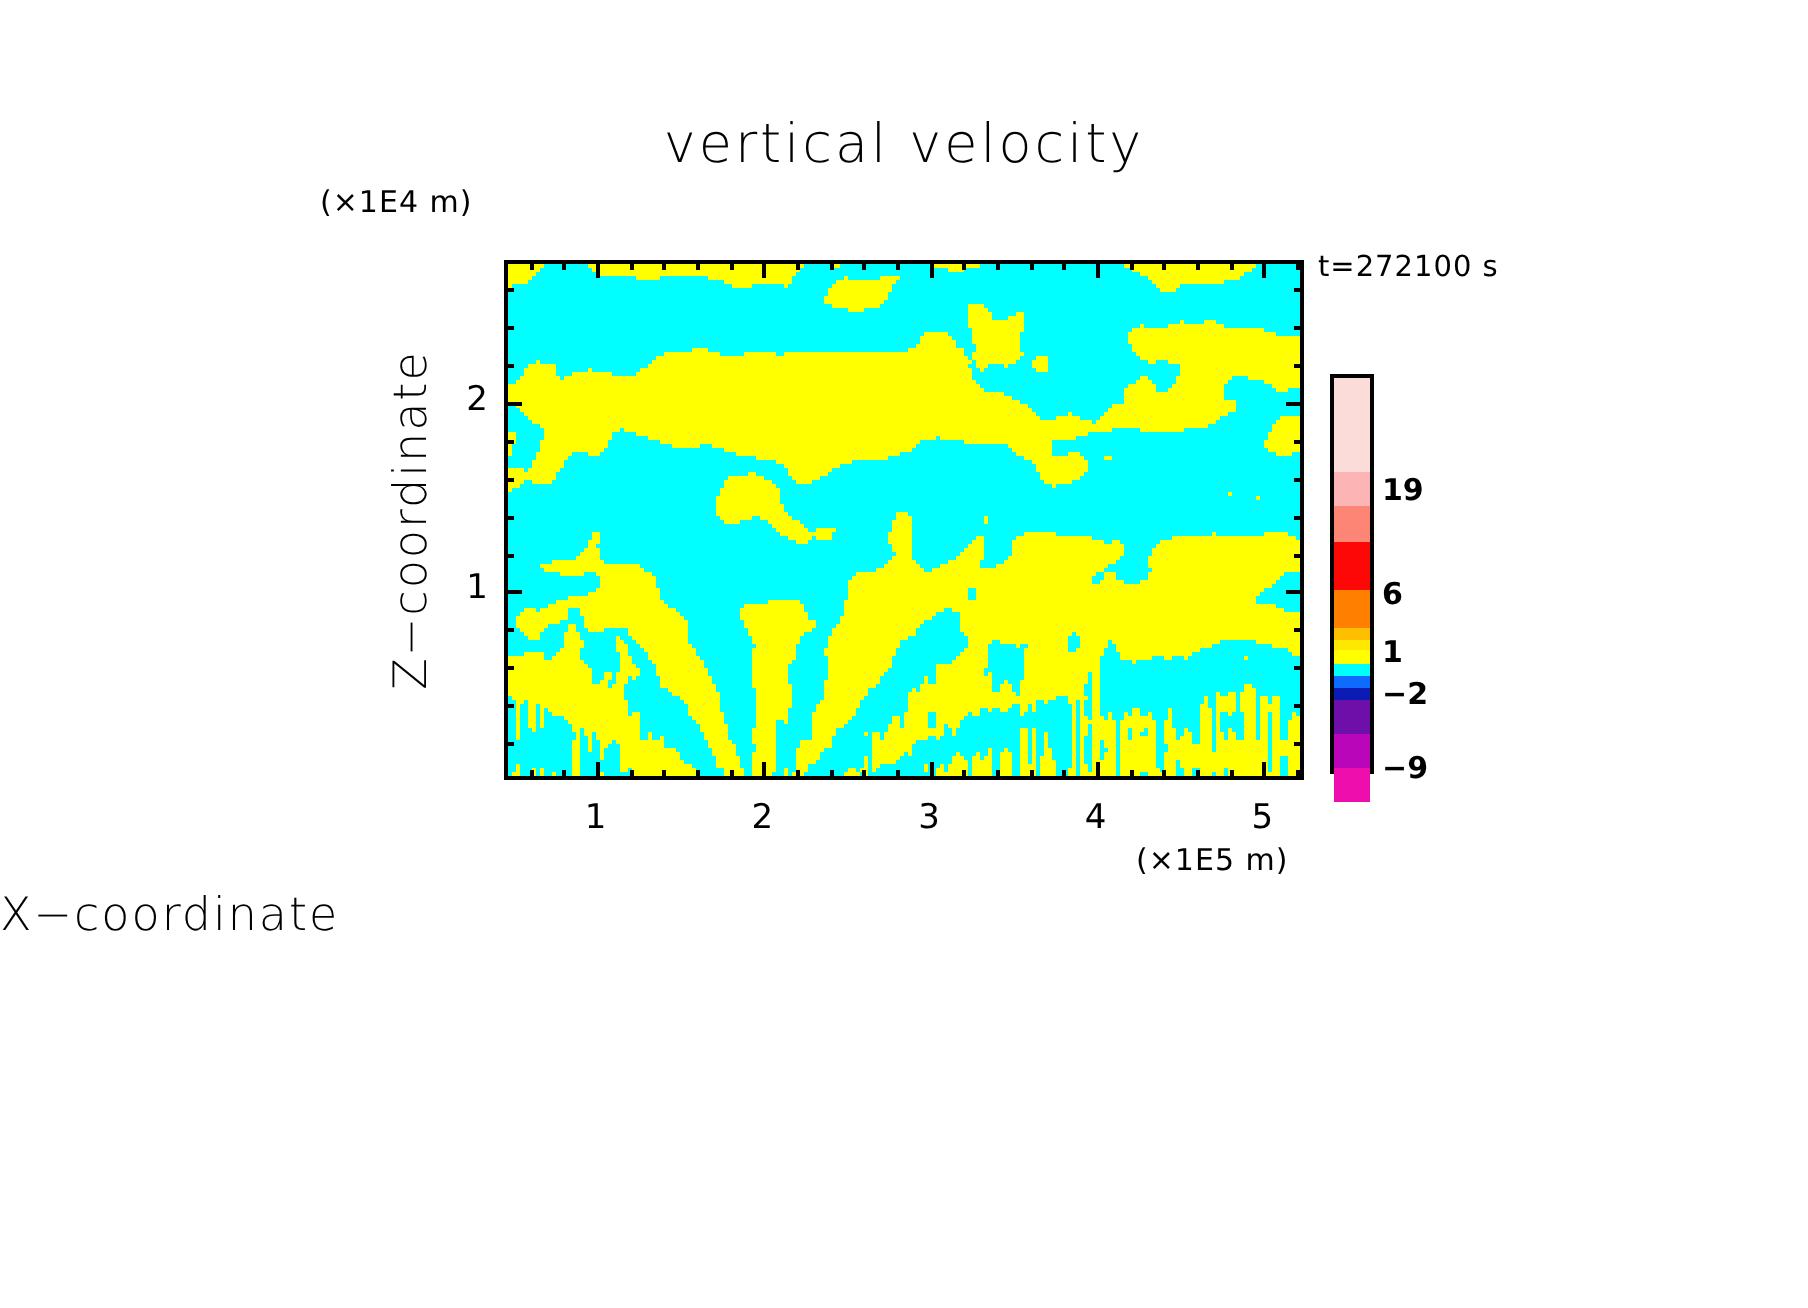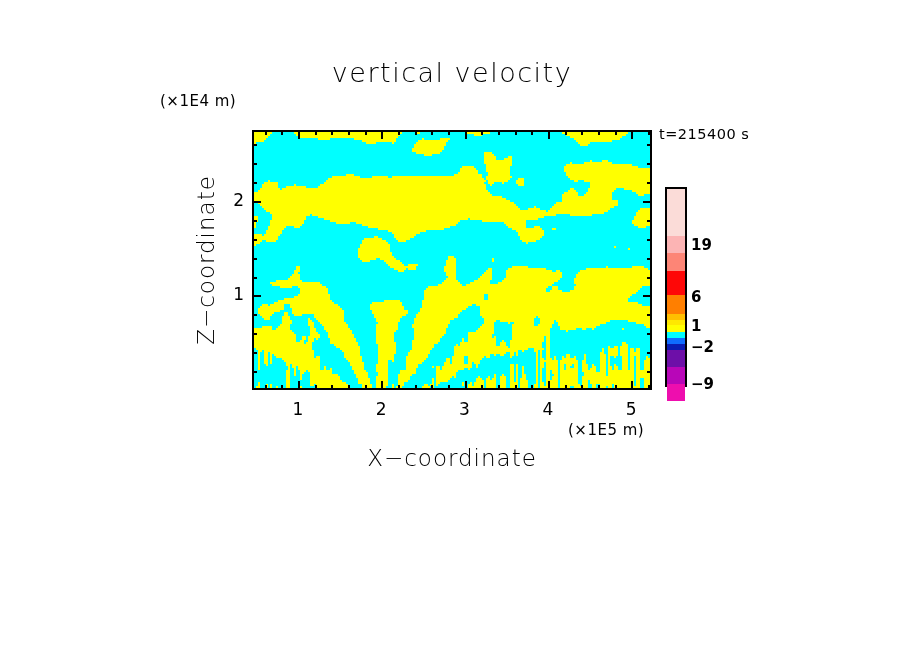--- a/index.html
+++ b/index.html
@@ -8,21 +8,21 @@
   .root{position:absolute;left:0;top:0;width:904px;height:654px;}
 
   .ttl{position:absolute;left:0;top:57px;width:904px;text-align:center;
        font-size:27px;letter-spacing:1.5px;font-weight:300;color:#000;}
 
   .yunit{position:absolute;left:160px;top:92px;font-size:15px;letter-spacing:.5px;}
   .xunit{position:absolute;left:568px;top:421px;font-size:15px;letter-spacing:.5px;}
 
   .tstamp{position:absolute;left:659px;top:126px;font-size:14.5px;letter-spacing:.5px;}
 
-  .xlab{position:absolute;left:0;top:445px;width:904px;text-align:center;
+  .xlab{position:absolute;left:0;top:445px;width:904px;text-align:left;
         font-size:23px;letter-spacing:1px;font-weight:300;}
 
   .ylab{position:absolute;left:186px;top:165px;width:40px;height:190px;
         display:flex;align-items:center;justify-content:center;
         font-size:23px;letter-spacing:1px;font-weight:300;
         transform:rotate(-90deg);transform-origin:center center;white-space:nowrap;}
 
   .plotwrap{position:absolute;left:252px;top:130px;width:400px;height:260px;}
   .plotwrap svg{display:block;}
   .frame{position:absolute;left:252px;top:130px;width:400px;height:260px;
@@ -41,21 +41,21 @@
 </head>
 <body>
 
 <div class="root">
 
   <div class="ttl">vertical velocity</div>
 
   <div class="yunit">(×1E4 m)</div>
   <div class="xunit">(×1E5 m)</div>
 
-  <div class="tstamp">t=215400 s</div>
+  <div class="tstamp">t=272100 s</div>
 
   <div class="plotwrap">
     <svg id="field" width="400" height="260" viewBox="0 0 400 260">
         <rect x="0" y="0" width="400" height="260" fill="#00ffff"></rect>
         <path d="M0 0h20v2h-20ZM40 0h112v2h-112ZM162 0h6v2h-6ZM210 0h34v2h-34ZM268 0h8v2h-8ZM304 0h72v2h-72ZM0 2h20v2h-20ZM42 2h108v2h-108ZM164 2h4v2h-4ZM214 2h24v2h-24ZM310 2h66v2h-66ZM0 4h18v2h-18ZM44 4h104v2h-104ZM222 4h8v2h-8ZM314 4h60v2h-60ZM0 6h16v2h-16ZM48 6h98v2h-98ZM318 6h52v2h-52ZM0 8h14v2h-14ZM66 8h12v2h-12ZM102 8h42v2h-42ZM170 8h2v2h-2ZM188 8h10v2h-10ZM322 8h46v2h-46ZM0 10h12v2h-12ZM110 10h34v2h-34ZM166 10h30v2h-30ZM324 10h36v2h-36ZM0 12h4v2h-4ZM114 12h10v2h-10ZM140 12h2v2h-2ZM164 12h30v2h-30ZM326 12h12v2h-12ZM162 14h32v2h-32ZM328 14h8v2h-8ZM162 16h30v2h-30ZM160 18h32v2h-32ZM160 20h30v2h-30ZM164 22h24v2h-24ZM232 22h8v2h-8ZM172 24h8v2h-8ZM232 24h10v2h-10ZM232 26h12v2h-12ZM256 26h4v2h-4ZM232 28h12v2h-12ZM252 28h8v2h-8ZM232 30h28v2h-28ZM338 30h2v2h-2ZM350 30h6v2h-6ZM232 32h28v2h-28ZM318 32h2v2h-2ZM332 32h28v2h-28ZM234 34h26v2h-26ZM314 34h66v2h-66ZM210 36h12v2h-12ZM234 36h24v2h-24ZM312 36h74v2h-74ZM208 38h16v2h-16ZM234 38h24v2h-24ZM312 38h88v2h-88ZM208 40h18v2h-18ZM234 40h24v2h-24ZM312 40h88v2h-88ZM206 42h20v2h-20ZM236 42h22v2h-22ZM314 42h86v2h-86ZM94 44h8v2h-8ZM202 44h28v2h-28ZM236 44h22v2h-22ZM314 44h86v2h-86ZM80 46h28v2h-28ZM120 46h16v2h-16ZM140 46h90v2h-90ZM234 46h26v2h-26ZM316 46h84v2h-84ZM76 48h156v2h-156ZM234 48h24v2h-24ZM266 48h6v2h-6ZM318 48h82v2h-82ZM16 50h2v2h-2ZM74 50h160v2h-160ZM236 50h20v2h-20ZM264 50h8v2h-8ZM322 50h4v2h-4ZM332 50h68v2h-68ZM12 52h14v2h-14ZM72 52h160v2h-160ZM236 52h6v2h-6ZM250 52h2v2h-2ZM264 52h8v2h-8ZM338 52h62v2h-62ZM10 54h16v2h-16ZM42 54h2v2h-2ZM68 54h166v2h-166ZM238 54h2v2h-2ZM266 54h6v2h-6ZM338 54h62v2h-62ZM10 56h16v2h-16ZM34 56h20v2h-20ZM66 56h168v2h-168ZM338 56h62v2h-62ZM8 58h20v2h-20ZM30 58h204v2h-204ZM318 58h4v2h-4ZM336 58h28v2h-28ZM372 58h28v2h-28ZM6 60h230v2h-230ZM316 60h8v2h-8ZM336 60h26v2h-26ZM380 60h20v2h-20ZM0 62h238v2h-238ZM312 62h14v2h-14ZM334 62h26v2h-26ZM384 62h16v2h-16ZM0 64h240v2h-240ZM310 64h16v2h-16ZM332 64h28v2h-28ZM386 64h6v2h-6ZM0 66h250v2h-250ZM310 66h50v2h-50ZM0 68h254v2h-254ZM310 68h50v2h-50ZM0 70h258v2h-258ZM310 70h56v2h-56ZM6 72h256v2h-256ZM304 72h62v2h-62ZM8 74h256v2h-256ZM302 74h64v2h-64ZM10 76h256v2h-256ZM282 76h2v2h-2ZM300 76h62v2h-62ZM12 78h256v2h-256ZM276 78h12v2h-12ZM298 78h60v2h-60ZM388 78h12v2h-12ZM14 80h280v2h-280ZM296 80h60v2h-60ZM386 80h14v2h-14ZM18 82h334v2h-334ZM384 82h16v2h-16ZM20 84h38v2h-38ZM60 84h244v2h-244ZM318 84h22v2h-22ZM384 84h16v2h-16ZM0 86h6v2h-6ZM20 86h34v2h-34ZM66 86h226v2h-226ZM382 86h18v2h-18ZM0 88h6v2h-6ZM20 88h34v2h-34ZM72 88h144v2h-144ZM218 88h68v2h-68ZM382 88h18v2h-18ZM0 90h6v2h-6ZM18 90h34v2h-34ZM78 90h130v2h-130ZM230 90h44v2h-44ZM380 90h20v2h-20ZM0 92h4v2h-4ZM18 92h34v2h-34ZM84 92h14v2h-14ZM104 92h102v2h-102ZM252 92h22v2h-22ZM380 92h20v2h-20ZM0 94h4v2h-4ZM18 94h32v2h-32ZM110 94h94v2h-94ZM254 94h20v2h-20ZM382 94h18v2h-18ZM0 96h4v2h-4ZM16 96h18v2h-18ZM42 96h6v2h-6ZM116 96h82v2h-82ZM256 96h18v2h-18ZM282 96h6v2h-6ZM386 96h8v2h-8ZM0 98h2v2h-2ZM16 98h16v2h-16ZM126 98h66v2h-66ZM260 98h30v2h-30ZM300 98h4v2h-4ZM14 100h16v2h-16ZM136 100h38v2h-38ZM264 100h28v2h-28ZM14 102h16v2h-16ZM140 102h28v2h-28ZM266 102h26v2h-26ZM0 104h10v2h-10ZM12 104h16v2h-16ZM142 104h22v2h-22ZM266 104h26v2h-26ZM0 106h26v2h-26ZM122 106h4v2h-4ZM142 106h20v2h-20ZM268 106h22v2h-22ZM0 108h26v2h-26ZM112 108h18v2h-18ZM144 108h14v2h-14ZM268 108h20v2h-20ZM0 110h10v2h-10ZM14 110h10v2h-10ZM110 110h24v2h-24ZM146 110h8v2h-8ZM270 110h14v2h-14ZM0 112h8v2h-8ZM110 112h26v2h-26ZM274 112h2v2h-2ZM0 114h4v2h-4ZM108 114h30v2h-30ZM108 116h30v2h-30ZM362 116h2v2h-2ZM106 118h32v2h-32ZM376 118h2v2h-2ZM106 120h32v2h-32ZM106 122h34v2h-34ZM106 124h34v2h-34ZM106 126h36v2h-36ZM196 126h6v2h-6ZM108 128h16v2h-16ZM128 128h16v2h-16ZM196 128h8v2h-8ZM240 128h2v2h-2ZM110 130h8v2h-8ZM132 130h16v2h-16ZM194 130h10v2h-10ZM240 130h2v2h-2ZM134 132h16v2h-16ZM194 132h10v2h-10ZM136 134h16v2h-16ZM156 134h10v2h-10ZM194 134h10v2h-10ZM44 136h4v2h-4ZM138 136h26v2h-26ZM192 136h12v2h-12ZM260 136h16v2h-16ZM354 136h2v2h-2ZM380 136h12v2h-12ZM44 138h4v2h-4ZM142 138h12v2h-12ZM156 138h8v2h-8ZM192 138h12v2h-12ZM236 138h4v2h-4ZM256 138h38v2h-38ZM334 138h62v2h-62ZM42 140h6v2h-6ZM146 140h6v2h-6ZM192 140h12v2h-12ZM234 140h6v2h-6ZM254 140h46v2h-46ZM304 140h4v2h-4ZM328 140h72v2h-72ZM42 142h4v2h-4ZM194 142h10v2h-10ZM232 142h8v2h-8ZM254 142h56v2h-56ZM326 142h74v2h-74ZM40 144h8v2h-8ZM194 144h10v2h-10ZM230 144h10v2h-10ZM254 144h56v2h-56ZM324 144h76v2h-76ZM38 146h10v2h-10ZM196 146h8v2h-8ZM228 146h12v2h-12ZM254 146h56v2h-56ZM324 146h76v2h-76ZM36 148h12v2h-12ZM194 148h10v2h-10ZM226 148h14v2h-14ZM252 148h56v2h-56ZM322 148h78v2h-78ZM24 150h26v2h-26ZM192 150h14v2h-14ZM222 150h16v2h-16ZM250 150h56v2h-56ZM322 150h78v2h-78ZM18 152h50v2h-50ZM190 152h18v2h-18ZM218 152h20v2h-20ZM246 152h56v2h-56ZM322 152h78v2h-78ZM20 154h50v2h-50ZM186 154h24v2h-24ZM214 154h86v2h-86ZM324 154h76v2h-76ZM28 156h12v2h-12ZM46 156h28v2h-28ZM176 156h120v2h-120ZM300 156h6v2h-6ZM322 156h68v2h-68ZM48 158h28v2h-28ZM174 158h120v2h-120ZM300 158h6v2h-6ZM322 158h66v2h-66ZM48 160h28v2h-28ZM172 160h122v2h-122ZM298 160h12v2h-12ZM318 160h68v2h-68ZM48 162h28v2h-28ZM172 162h212v2h-212ZM46 164h32v2h-32ZM172 164h60v2h-60ZM236 164h144v2h-144ZM42 166h36v2h-36ZM172 166h60v2h-60ZM236 166h142v2h-142ZM32 168h46v2h-46ZM172 168h60v2h-60ZM236 168h140v2h-140ZM26 170h54v2h-54ZM132 170h16v2h-16ZM170 170h206v2h-206ZM22 172h60v2h-60ZM120 172h30v2h-30ZM170 172h216v2h-216ZM10 174h6v2h-6ZM18 174h14v2h-14ZM38 174h48v2h-48ZM118 174h32v2h-32ZM170 174h50v2h-50ZM224 174h166v2h-166ZM8 176h24v2h-24ZM38 176h50v2h-50ZM118 176h34v2h-34ZM170 176h46v2h-46ZM228 176h172v2h-172ZM6 178h26v2h-26ZM40 178h50v2h-50ZM118 178h34v2h-34ZM168 178h46v2h-46ZM228 178h172v2h-172ZM6 180h22v2h-22ZM40 180h52v2h-52ZM120 180h36v2h-36ZM168 180h42v2h-42ZM228 180h172v2h-172ZM6 182h16v2h-16ZM32 182h4v2h-4ZM40 182h52v2h-52ZM120 182h36v2h-36ZM166 182h42v2h-42ZM228 182h172v2h-172ZM8 184h12v2h-12ZM32 184h4v2h-4ZM42 184h8v2h-8ZM62 184h30v2h-30ZM122 184h32v2h-32ZM164 184h42v2h-42ZM228 184h172v2h-172ZM10 186h8v2h-8ZM30 186h8v2h-8ZM62 186h30v2h-30ZM122 186h28v2h-28ZM164 186h42v2h-42ZM230 186h54v2h-54ZM286 186h114v2h-114ZM12 188h6v2h-6ZM30 188h8v2h-8ZM56 188h2v2h-2ZM64 188h28v2h-28ZM124 188h24v2h-24ZM162 188h40v2h-40ZM232 188h50v2h-50ZM288 188h112v2h-112ZM30 190h10v2h-10ZM56 190h4v2h-4ZM66 190h26v2h-26ZM124 190h24v2h-24ZM162 190h36v2h-36ZM232 190h12v2h-12ZM248 190h34v2h-34ZM288 190h14v2h-14ZM304 190h54v2h-54ZM376 190h24v2h-24ZM30 192h10v2h-10ZM56 192h6v2h-6ZM68 192h26v2h-26ZM126 192h20v2h-20ZM162 192h36v2h-36ZM232 192h10v2h-10ZM256 192h2v2h-2ZM262 192h20v2h-20ZM288 192h14v2h-14ZM306 192h48v2h-48ZM384 192h16v2h-16ZM28 194h10v2h-10ZM56 194h6v2h-6ZM70 194h26v2h-26ZM124 194h22v2h-22ZM160 194h36v2h-36ZM230 194h12v2h-12ZM260 194h22v2h-22ZM286 194h14v2h-14ZM306 194h42v2h-42ZM392 194h8v2h-8ZM0 196h2v2h-2ZM10 196h10v2h-10ZM26 196h12v2h-12ZM58 196h4v2h-4ZM72 196h24v2h-24ZM124 196h22v2h-22ZM160 196h36v2h-36ZM228 196h14v2h-14ZM260 196h40v2h-40ZM308 196h36v2h-36ZM394 196h6v2h-6ZM0 198h20v2h-20ZM24 198h14v2h-14ZM58 198h6v2h-6ZM72 198h26v2h-26ZM124 198h22v2h-22ZM162 198h32v2h-32ZM226 198h16v2h-16ZM260 198h38v2h-38ZM308 198h16v2h-16ZM330 198h4v2h-4ZM340 198h2v2h-2ZM370 198h2v2h-2ZM398 198h2v2h-2ZM0 200h40v2h-40ZM58 200h6v2h-6ZM74 200h26v2h-26ZM124 200h20v2h-20ZM162 200h32v2h-32ZM224 200h18v2h-18ZM260 200h38v2h-38ZM314 200h2v2h-2ZM0 202h42v2h-42ZM58 202h8v2h-8ZM76 202h24v2h-24ZM124 202h18v2h-18ZM162 202h32v2h-32ZM216 202h26v2h-26ZM260 202h38v2h-38ZM0 204h44v2h-44ZM58 204h10v2h-10ZM76 204h26v2h-26ZM124 204h18v2h-18ZM162 204h30v2h-30ZM216 204h24v2h-24ZM260 204h38v2h-38ZM0 206h44v2h-44ZM50 206h4v2h-4ZM56 206h12v2h-12ZM76 206h26v2h-26ZM124 206h18v2h-18ZM162 206h28v2h-28ZM216 206h24v2h-24ZM242 206h2v2h-2ZM260 206h32v2h-32ZM294 206h4v2h-4ZM0 208h44v2h-44ZM50 208h4v2h-4ZM56 208h6v2h-6ZM64 208h2v2h-2ZM78 208h26v2h-26ZM124 208h18v2h-18ZM162 208h26v2h-26ZM210 208h2v2h-2ZM216 208h28v2h-28ZM260 208h32v2h-32ZM294 208h4v2h-4ZM0 210h44v2h-44ZM48 210h4v2h-4ZM56 210h6v2h-6ZM78 210h26v2h-26ZM124 210h18v2h-18ZM160 210h28v2h-28ZM210 210h2v2h-2ZM216 210h28v2h-28ZM250 210h2v2h-2ZM258 210h34v2h-34ZM294 210h4v2h-4ZM0 212h52v2h-52ZM54 212h6v2h-6ZM78 212h28v2h-28ZM124 212h20v2h-20ZM160 212h26v2h-26ZM208 212h36v2h-36ZM248 212h6v2h-6ZM258 212h32v2h-32ZM294 212h4v2h-4ZM370 212h4v2h-4ZM0 214h60v2h-60ZM82 214h24v2h-24ZM126 214h18v2h-18ZM160 214h22v2h-22ZM204 214h2v2h-2ZM208 214h36v2h-36ZM248 214h6v2h-6ZM258 214h32v2h-32ZM294 214h4v2h-4ZM370 214h6v2h-6ZM0 216h60v2h-60ZM84 216h24v2h-24ZM126 216h18v2h-18ZM160 216h22v2h-22ZM202 216h54v2h-54ZM258 216h32v2h-32ZM294 216h4v2h-4ZM356 216h2v2h-2ZM362 216h4v2h-4ZM368 216h8v2h-8ZM0 218h2v2h-2ZM4 218h56v2h-56ZM88 218h20v2h-20ZM126 218h18v2h-18ZM160 218h20v2h-20ZM202 218h74v2h-74ZM282 218h10v2h-10ZM294 218h4v2h-4ZM350 218h2v2h-2ZM356 218h10v2h-10ZM368 218h8v2h-8ZM378 218h4v2h-4ZM384 218h4v2h-4ZM6 220h4v2h-4ZM12 220h50v2h-50ZM90 220h18v2h-18ZM126 220h18v2h-18ZM158 220h20v2h-20ZM202 220h64v2h-64ZM270 220h2v2h-2ZM282 220h4v2h-4ZM288 220h2v2h-2ZM294 220h4v2h-4ZM350 220h2v2h-2ZM356 220h10v2h-10ZM368 220h8v2h-8ZM378 220h4v2h-4ZM384 220h4v2h-4ZM6 222h2v2h-2ZM12 222h4v2h-4ZM18 222h44v2h-44ZM92 222h16v2h-16ZM126 222h18v2h-18ZM156 222h22v2h-22ZM202 222h52v2h-52ZM258 222h4v2h-4ZM264 222h2v2h-2ZM284 222h2v2h-2ZM288 222h2v2h-2ZM294 222h4v2h-4ZM348 222h4v2h-4ZM356 222h10v2h-10ZM368 222h8v2h-8ZM378 222h10v2h-10ZM6 224h2v2h-2ZM12 224h4v2h-4ZM18 224h2v2h-2ZM22 224h40v2h-40ZM92 224h16v2h-16ZM126 224h16v2h-16ZM156 224h20v2h-20ZM202 224h36v2h-36ZM242 224h2v2h-2ZM248 224h4v2h-4ZM258 224h4v2h-4ZM264 224h2v2h-2ZM284 224h2v2h-2ZM288 224h2v2h-2ZM294 224h4v2h-4ZM314 224h4v2h-4ZM332 224h2v2h-2ZM348 224h6v2h-6ZM356 224h10v2h-10ZM368 224h8v2h-8ZM378 224h10v2h-10ZM6 226h2v2h-2ZM12 226h4v2h-4ZM18 226h2v2h-2ZM24 226h38v2h-38ZM64 226h4v2h-4ZM92 226h18v2h-18ZM126 226h16v2h-16ZM154 226h22v2h-22ZM200 226h12v2h-12ZM216 226h16v2h-16ZM234 226h4v2h-4ZM258 226h2v2h-2ZM284 226h2v2h-2ZM288 226h2v2h-2ZM294 226h4v2h-4ZM302 226h2v2h-2ZM310 226h2v2h-2ZM314 226h4v2h-4ZM322 226h2v2h-2ZM332 226h2v2h-2ZM348 226h6v2h-6ZM356 226h2v2h-2ZM362 226h2v2h-2ZM370 226h6v2h-6ZM378 226h4v2h-4ZM384 226h4v2h-4ZM394 226h2v2h-2ZM6 228h2v2h-2ZM12 228h4v2h-4ZM18 228h2v2h-2ZM30 228h38v2h-38ZM94 228h16v2h-16ZM126 228h16v2h-16ZM154 228h20v2h-20ZM194 228h4v2h-4ZM200 228h12v2h-12ZM216 228h14v2h-14ZM284 228h2v2h-2ZM288 228h4v2h-4ZM294 228h6v2h-6ZM302 228h2v2h-2ZM310 228h14v2h-14ZM332 228h2v2h-2ZM348 228h6v2h-6ZM356 228h2v2h-2ZM370 228h6v2h-6ZM378 228h4v2h-4ZM384 228h4v2h-4ZM394 228h4v2h-4ZM6 230h2v2h-2ZM12 230h4v2h-4ZM18 230h2v2h-2ZM32 230h36v2h-36ZM96 230h14v2h-14ZM126 230h10v2h-10ZM140 230h2v2h-2ZM154 230h18v2h-18ZM194 230h4v2h-4ZM200 230h12v2h-12ZM216 230h12v2h-12ZM284 230h2v2h-2ZM288 230h18v2h-18ZM308 230h18v2h-18ZM330 230h4v2h-4ZM348 230h6v2h-6ZM356 230h2v2h-2ZM370 230h6v2h-6ZM378 230h4v2h-4ZM384 230h4v2h-4ZM392 230h6v2h-6ZM6 232h2v2h-2ZM12 232h4v2h-4ZM18 232h2v2h-2ZM34 232h34v2h-34ZM98 232h14v2h-14ZM126 232h10v2h-10ZM154 232h16v2h-16ZM192 232h6v2h-6ZM200 232h12v2h-12ZM216 232h4v2h-4ZM222 232h6v2h-6ZM284 232h2v2h-2ZM288 232h4v2h-4ZM294 232h12v2h-12ZM308 232h18v2h-18ZM330 232h4v2h-4ZM348 232h6v2h-6ZM356 232h2v2h-2ZM370 232h6v2h-6ZM378 232h4v2h-4ZM384 232h4v2h-4ZM392 232h6v2h-6ZM6 234h2v2h-2ZM14 234h2v2h-2ZM34 234h4v2h-4ZM40 234h28v2h-28ZM98 234h14v2h-14ZM124 234h12v2h-12ZM154 234h12v2h-12ZM192 234h28v2h-28ZM224 234h2v2h-2ZM258 234h4v2h-4ZM264 234h2v2h-2ZM284 234h2v2h-2ZM288 234h4v2h-4ZM294 234h12v2h-12ZM308 234h4v2h-4ZM314 234h6v2h-6ZM322 234h4v2h-4ZM330 234h6v2h-6ZM340 234h2v2h-2ZM348 234h6v2h-6ZM356 234h2v2h-2ZM362 234h2v2h-2ZM370 234h6v2h-6ZM378 234h4v2h-4ZM384 234h4v2h-4ZM392 234h8v2h-8ZM6 236h2v2h-2ZM36 236h2v2h-2ZM40 236h4v2h-4ZM46 236h22v2h-22ZM72 236h2v2h-2ZM100 236h12v2h-12ZM124 236h12v2h-12ZM154 236h12v2h-12ZM180 236h2v2h-2ZM184 236h4v2h-4ZM190 236h30v2h-30ZM224 236h2v2h-2ZM258 236h4v2h-4ZM264 236h2v2h-2ZM270 236h2v2h-2ZM284 236h2v2h-2ZM288 236h4v2h-4ZM294 236h12v2h-12ZM308 236h4v2h-4ZM314 236h4v2h-4ZM322 236h4v2h-4ZM330 236h6v2h-6ZM340 236h4v2h-4ZM348 236h6v2h-6ZM356 236h4v2h-4ZM362 236h4v2h-4ZM370 236h6v2h-6ZM378 236h4v2h-4ZM384 236h4v2h-4ZM392 236h8v2h-8ZM6 238h2v2h-2ZM36 238h2v2h-2ZM42 238h2v2h-2ZM46 238h22v2h-22ZM72 238h2v2h-2ZM78 238h2v2h-2ZM100 238h12v2h-12ZM124 238h12v2h-12ZM154 238h10v2h-10ZM184 238h4v2h-4ZM190 238h22v2h-22ZM216 238h2v2h-2ZM258 238h4v2h-4ZM264 238h2v2h-2ZM270 238h2v2h-2ZM284 238h2v2h-2ZM288 238h2v2h-2ZM294 238h12v2h-12ZM308 238h4v2h-4ZM314 238h12v2h-12ZM330 238h6v2h-6ZM338 238h6v2h-6ZM348 238h6v2h-6ZM356 238h4v2h-4ZM362 238h4v2h-4ZM370 238h6v2h-6ZM378 238h4v2h-4ZM384 238h4v2h-4ZM392 238h8v2h-8ZM34 240h4v2h-4ZM42 240h2v2h-2ZM48 240h6v2h-6ZM56 240h24v2h-24ZM102 240h12v2h-12ZM124 240h12v2h-12ZM148 240h16v2h-16ZM184 240h22v2h-22ZM258 240h4v2h-4ZM264 240h2v2h-2ZM270 240h2v2h-2ZM284 240h2v2h-2ZM288 240h2v2h-2ZM294 240h4v2h-4ZM300 240h6v2h-6ZM308 240h18v2h-18ZM330 240h14v2h-14ZM348 240h6v2h-6ZM356 240h26v2h-26ZM384 240h16v2h-16ZM34 242h4v2h-4ZM42 242h2v2h-2ZM48 242h4v2h-4ZM58 242h22v2h-22ZM102 242h14v2h-14ZM126 242h10v2h-10ZM148 242h16v2h-16ZM184 242h20v2h-20ZM258 242h4v2h-4ZM264 242h2v2h-2ZM270 242h2v2h-2ZM284 242h2v2h-2ZM288 242h2v2h-2ZM294 242h4v2h-4ZM300 242h6v2h-6ZM308 242h18v2h-18ZM332 242h22v2h-22ZM356 242h26v2h-26ZM384 242h16v2h-16ZM34 244h4v2h-4ZM42 244h2v2h-2ZM48 244h2v2h-2ZM58 244h28v2h-28ZM104 244h12v2h-12ZM126 244h10v2h-10ZM146 244h14v2h-14ZM184 244h20v2h-20ZM242 244h2v2h-2ZM250 244h2v2h-2ZM258 244h4v2h-4ZM264 244h2v2h-2ZM270 244h4v2h-4ZM284 244h2v2h-2ZM288 244h2v2h-2ZM294 244h4v2h-4ZM302 244h4v2h-4ZM308 244h18v2h-18ZM332 244h22v2h-22ZM356 244h26v2h-26ZM384 244h16v2h-16ZM34 246h4v2h-4ZM48 246h2v2h-2ZM58 246h30v2h-30ZM104 246h12v2h-12ZM124 246h12v2h-12ZM146 246h12v2h-12ZM184 246h16v2h-16ZM202 246h2v2h-2ZM226 246h2v2h-2ZM236 246h2v2h-2ZM242 246h2v2h-2ZM248 246h6v2h-6ZM258 246h4v2h-4ZM264 246h2v2h-2ZM270 246h4v2h-4ZM284 246h2v2h-2ZM288 246h2v2h-2ZM294 246h4v2h-4ZM300 246h6v2h-6ZM308 246h18v2h-18ZM330 246h52v2h-52ZM384 246h16v2h-16ZM34 248h4v2h-4ZM48 248h2v2h-2ZM58 248h30v2h-30ZM106 248h12v2h-12ZM124 248h12v2h-12ZM146 248h12v2h-12ZM180 248h2v2h-2ZM184 248h14v2h-14ZM224 248h6v2h-6ZM234 248h4v2h-4ZM240 248h4v2h-4ZM248 248h6v2h-6ZM258 248h4v2h-4ZM264 248h2v2h-2ZM268 248h6v2h-6ZM284 248h2v2h-2ZM288 248h2v2h-2ZM294 248h4v2h-4ZM300 248h6v2h-6ZM308 248h18v2h-18ZM330 248h52v2h-52ZM384 248h4v2h-4ZM392 248h8v2h-8ZM34 250h4v2h-4ZM58 250h32v2h-32ZM106 250h12v2h-12ZM124 250h12v2h-12ZM146 250h10v2h-10ZM180 250h2v2h-2ZM184 250h12v2h-12ZM224 250h8v2h-8ZM234 250h10v2h-10ZM248 250h6v2h-6ZM258 250h4v2h-4ZM264 250h2v2h-2ZM268 250h8v2h-8ZM284 250h2v2h-2ZM288 250h2v2h-2ZM294 250h12v2h-12ZM308 250h18v2h-18ZM330 250h6v2h-6ZM338 250h44v2h-44ZM384 250h4v2h-4ZM392 250h8v2h-8ZM6 252h2v2h-2ZM34 252h4v2h-4ZM58 252h36v2h-36ZM106 252h12v2h-12ZM124 252h12v2h-12ZM146 252h6v2h-6ZM180 252h2v2h-2ZM184 252h4v2h-4ZM210 252h2v2h-2ZM218 252h2v2h-2ZM222 252h10v2h-10ZM234 252h10v2h-10ZM248 252h6v2h-6ZM258 252h8v2h-8ZM268 252h8v2h-8ZM284 252h2v2h-2ZM288 252h4v2h-4ZM294 252h12v2h-12ZM308 252h18v2h-18ZM330 252h6v2h-6ZM338 252h44v2h-44ZM384 252h4v2h-4ZM392 252h8v2h-8ZM6 254h2v2h-2ZM14 254h2v2h-2ZM18 254h2v2h-2ZM34 254h4v2h-4ZM58 254h4v2h-4ZM64 254h32v2h-32ZM110 254h10v2h-10ZM124 254h12v2h-12ZM140 254h2v2h-2ZM146 254h6v2h-6ZM172 254h4v2h-4ZM178 254h4v2h-4ZM184 254h2v2h-2ZM210 254h2v2h-2ZM216 254h4v2h-4ZM222 254h10v2h-10ZM234 254h10v2h-10ZM248 254h6v2h-6ZM258 254h8v2h-8ZM268 254h8v2h-8ZM282 254h4v2h-4ZM288 254h4v2h-4ZM294 254h12v2h-12ZM308 254h20v2h-20ZM330 254h6v2h-6ZM340 254h4v2h-4ZM348 254h12v2h-12ZM362 254h20v2h-20ZM384 254h4v2h-4ZM392 254h8v2h-8ZM4 256h4v2h-4ZM14 256h2v2h-2ZM18 256h2v2h-2ZM24 256h2v2h-2ZM34 256h4v2h-4ZM48 256h2v2h-2ZM64 256h32v2h-32ZM110 256h10v2h-10ZM124 256h10v2h-10ZM140 256h2v2h-2ZM144 256h6v2h-6ZM170 256h8v2h-8ZM180 256h2v2h-2ZM216 256h16v2h-16ZM234 256h10v2h-10ZM248 256h6v2h-6ZM258 256h8v2h-8ZM268 256h8v2h-8ZM282 256h4v2h-4ZM288 256h18v2h-18ZM308 256h10v2h-10ZM322 256h14v2h-14ZM340 256h4v2h-4ZM348 256h6v2h-6ZM356 256h4v2h-4ZM362 256h26v2h-26ZM392 256h8v2h-8ZM0 258h2v2h-2ZM4 258h6v2h-6ZM14 258h2v2h-2ZM18 258h2v2h-2ZM22 258h4v2h-4ZM34 258h4v2h-4ZM42 258h2v2h-2ZM48 258h4v2h-4ZM66 258h32v2h-32ZM112 258h8v2h-8ZM124 258h10v2h-10ZM140 258h2v2h-2ZM144 258h6v2h-6ZM162 258h2v2h-2ZM166 258h10v2h-10ZM202 258h2v2h-2ZM216 258h14v2h-14ZM234 258h20v2h-20ZM258 258h8v2h-8ZM270 258h6v2h-6ZM282 258h4v2h-4ZM288 258h18v2h-18ZM308 258h10v2h-10ZM322 258h14v2h-14ZM340 258h2v2h-2ZM350 258h4v2h-4ZM356 258h4v2h-4ZM362 258h26v2h-26ZM394 258h4v2h-4Z" fill="#ffff00" shape-rendering="crispEdges"></path>
       </svg>
   </div>
   <div class="frame"></div>
 
   <div id="ticklayer">

